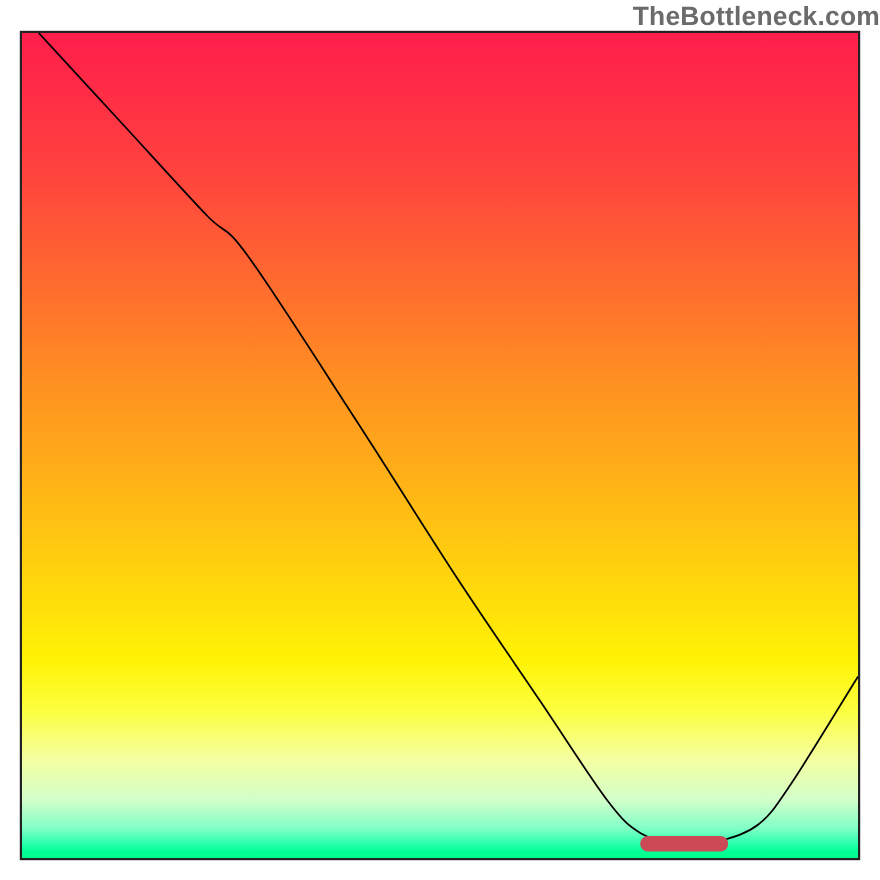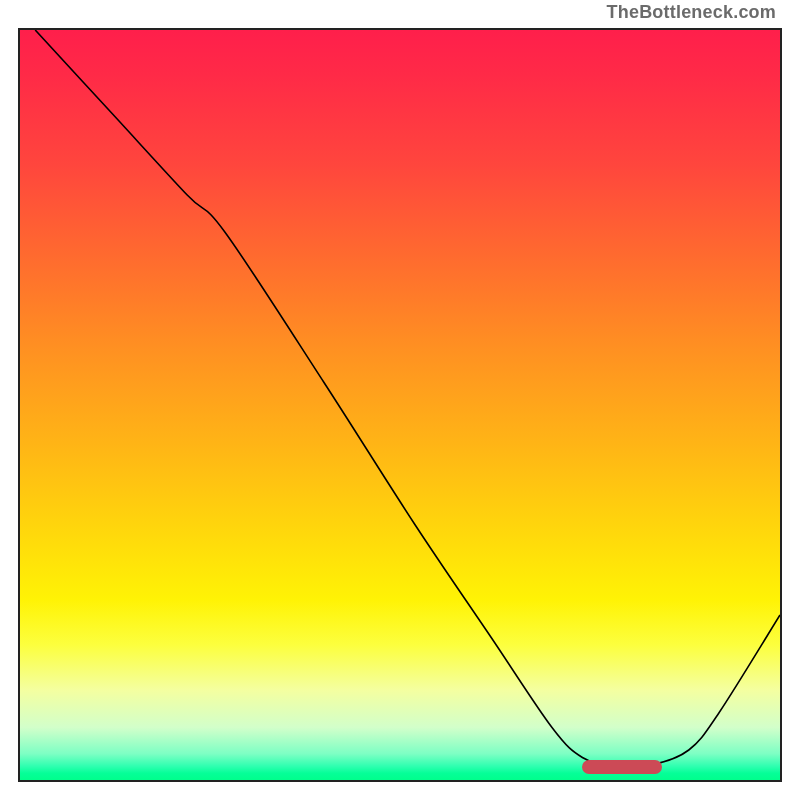--- a/index.html
+++ b/index.html
@@ -12,22 +12,22 @@
     font-family: Arial, Helvetica, sans-serif;
   }
   .chart-wrap {
     position: relative;
     width: 800px;
     height: 800px;
   }
   .watermark {
     position: absolute;
     top: 2px;
-    right: 24px;
-    font-size: 18px;
+    right: 0;
+    font-size: 24px;
     font-weight: 600;
     color: #6b6b6b;
     letter-spacing: 0.2px;
     user-select: none;
   }
   
   .plot-area {
     position: absolute;
     left: 18px;
     top: 28px;

